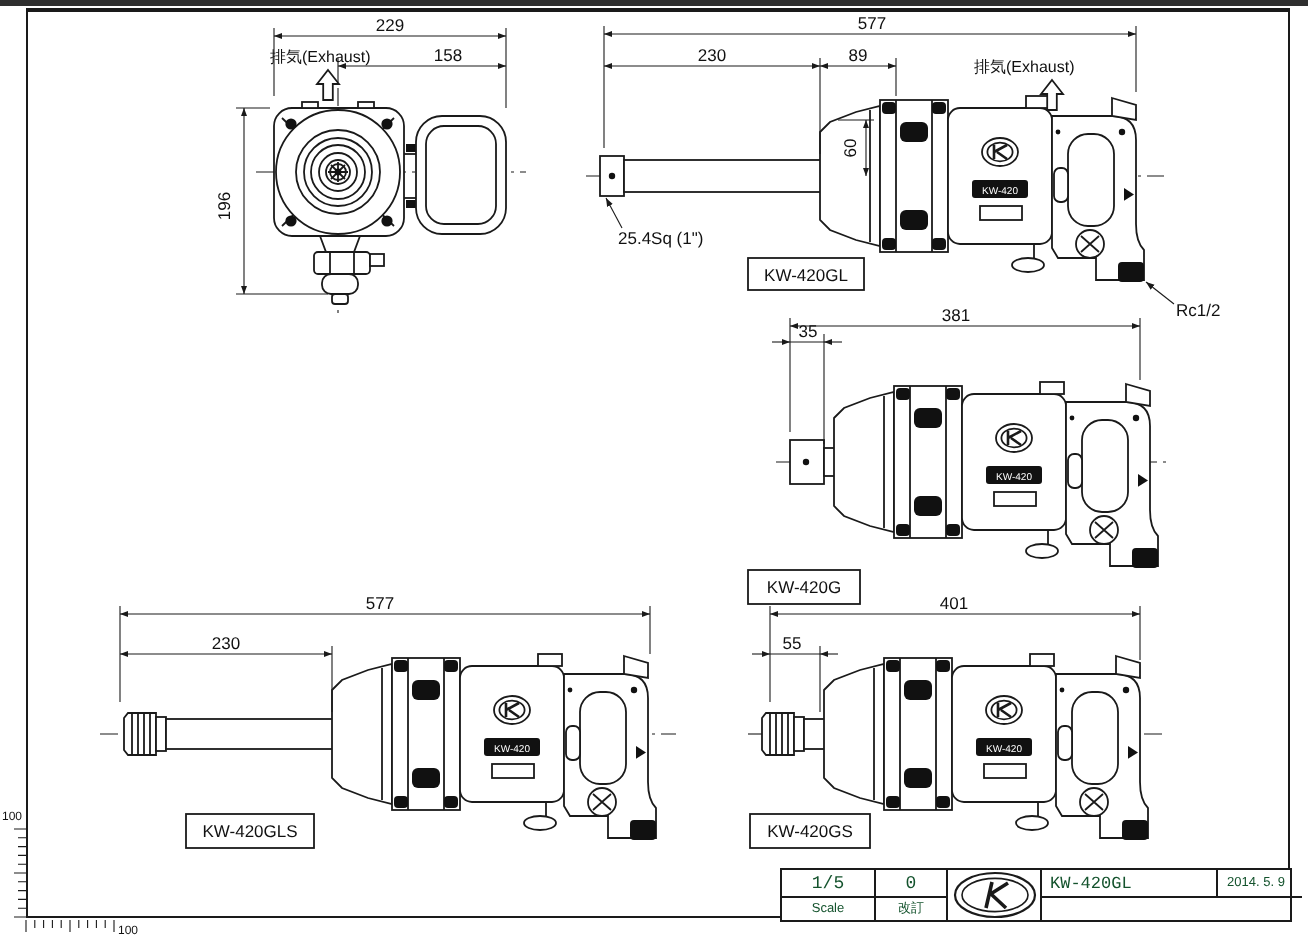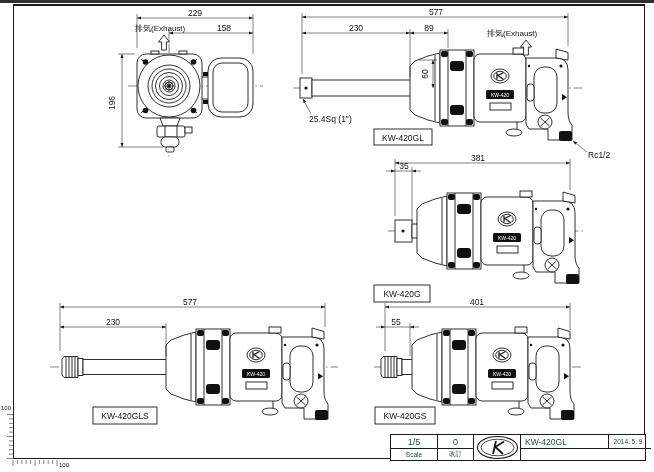--- a/index.html
+++ b/index.html
@@ -19,21 +19,21 @@
   .smt{font-size:6px;}
   
   .tb{position:absolute;left:390px;top:434px;width:256px;height:27px;
       border:1.2px solid #1a1a1a;box-sizing:border-box;background:#fff;}
   .tb .cell{position:absolute;box-sizing:border-box;}
   .c1{left:0;top:0;width:47px;height:100%;border-right:1px solid #1a1a1a;}
   .c2{left:47px;top:0;width:36px;height:100%;border-right:1px solid #1a1a1a;}
   .c3{left:83px;top:0;width:47px;height:100%;border-right:1px solid #1a1a1a;}
   .c4{left:130px;top:0;width:126px;height:100%;}
   .rowtop{position:absolute;left:0;top:0;width:100%;height:13px;border-bottom:1px solid #1a1a1a;
-          display:flex;align-items:center;justify-content:center;}
+          display:flex;align-items:center;justify-content:center;font-family:Liberation Mono, monospace;}
   .rowbot{position:absolute;left:0;top:13px;width:100%;height:12px;
           display:flex;align-items:center;justify-content:center;}
   .v-scale{font-size:9px;}
   .l-scale{font-size:6.5px;}
   .kanji{font-size:6.5px;}
   .c4 .rowtop{justify-content:flex-start;padding-left:4px;font-size:8.5px;}
   .datebox{position:absolute;right:0;top:0;width:39px;height:13px;border-left:1px solid #1a1a1a;
            box-sizing:border-box;display:flex;align-items:center;justify-content:center;font-size:6.5px;}
   .companyrow{position:absolute;left:0;top:13px;width:100%;height:12px;display:flex;align-items:center;}
   .company{font-size:8.5px;letter-spacing:.8px;padding-left:8px;}

